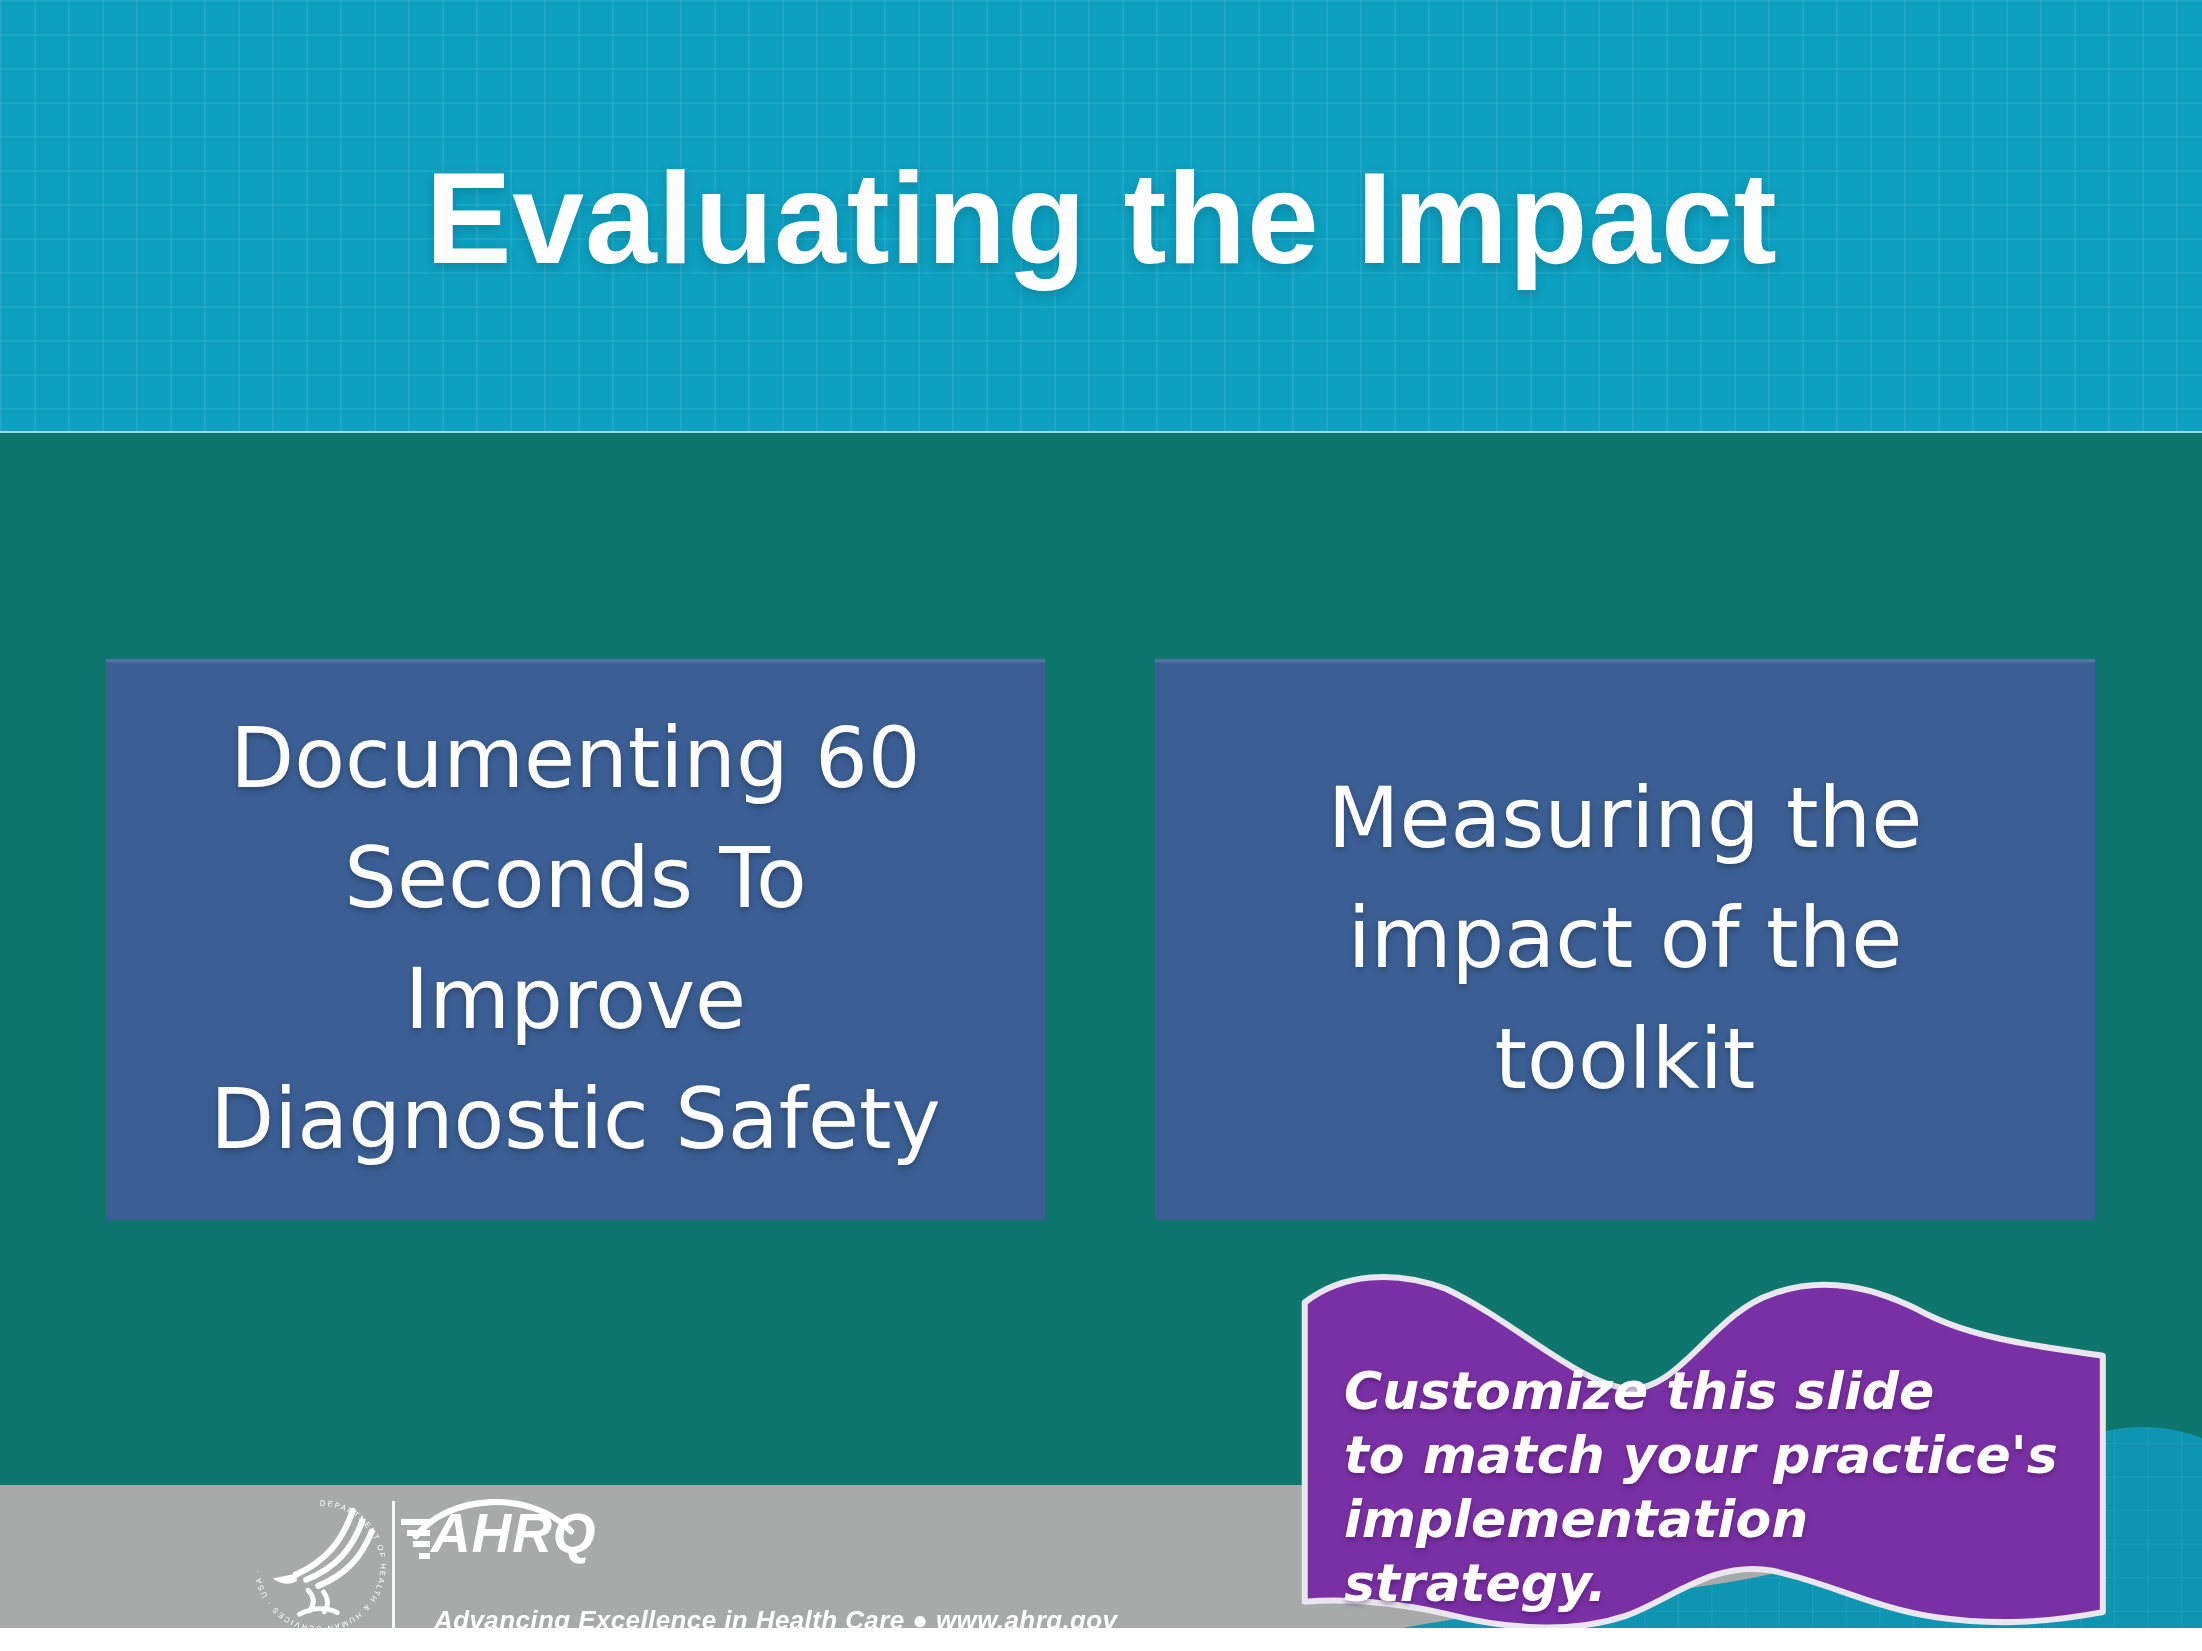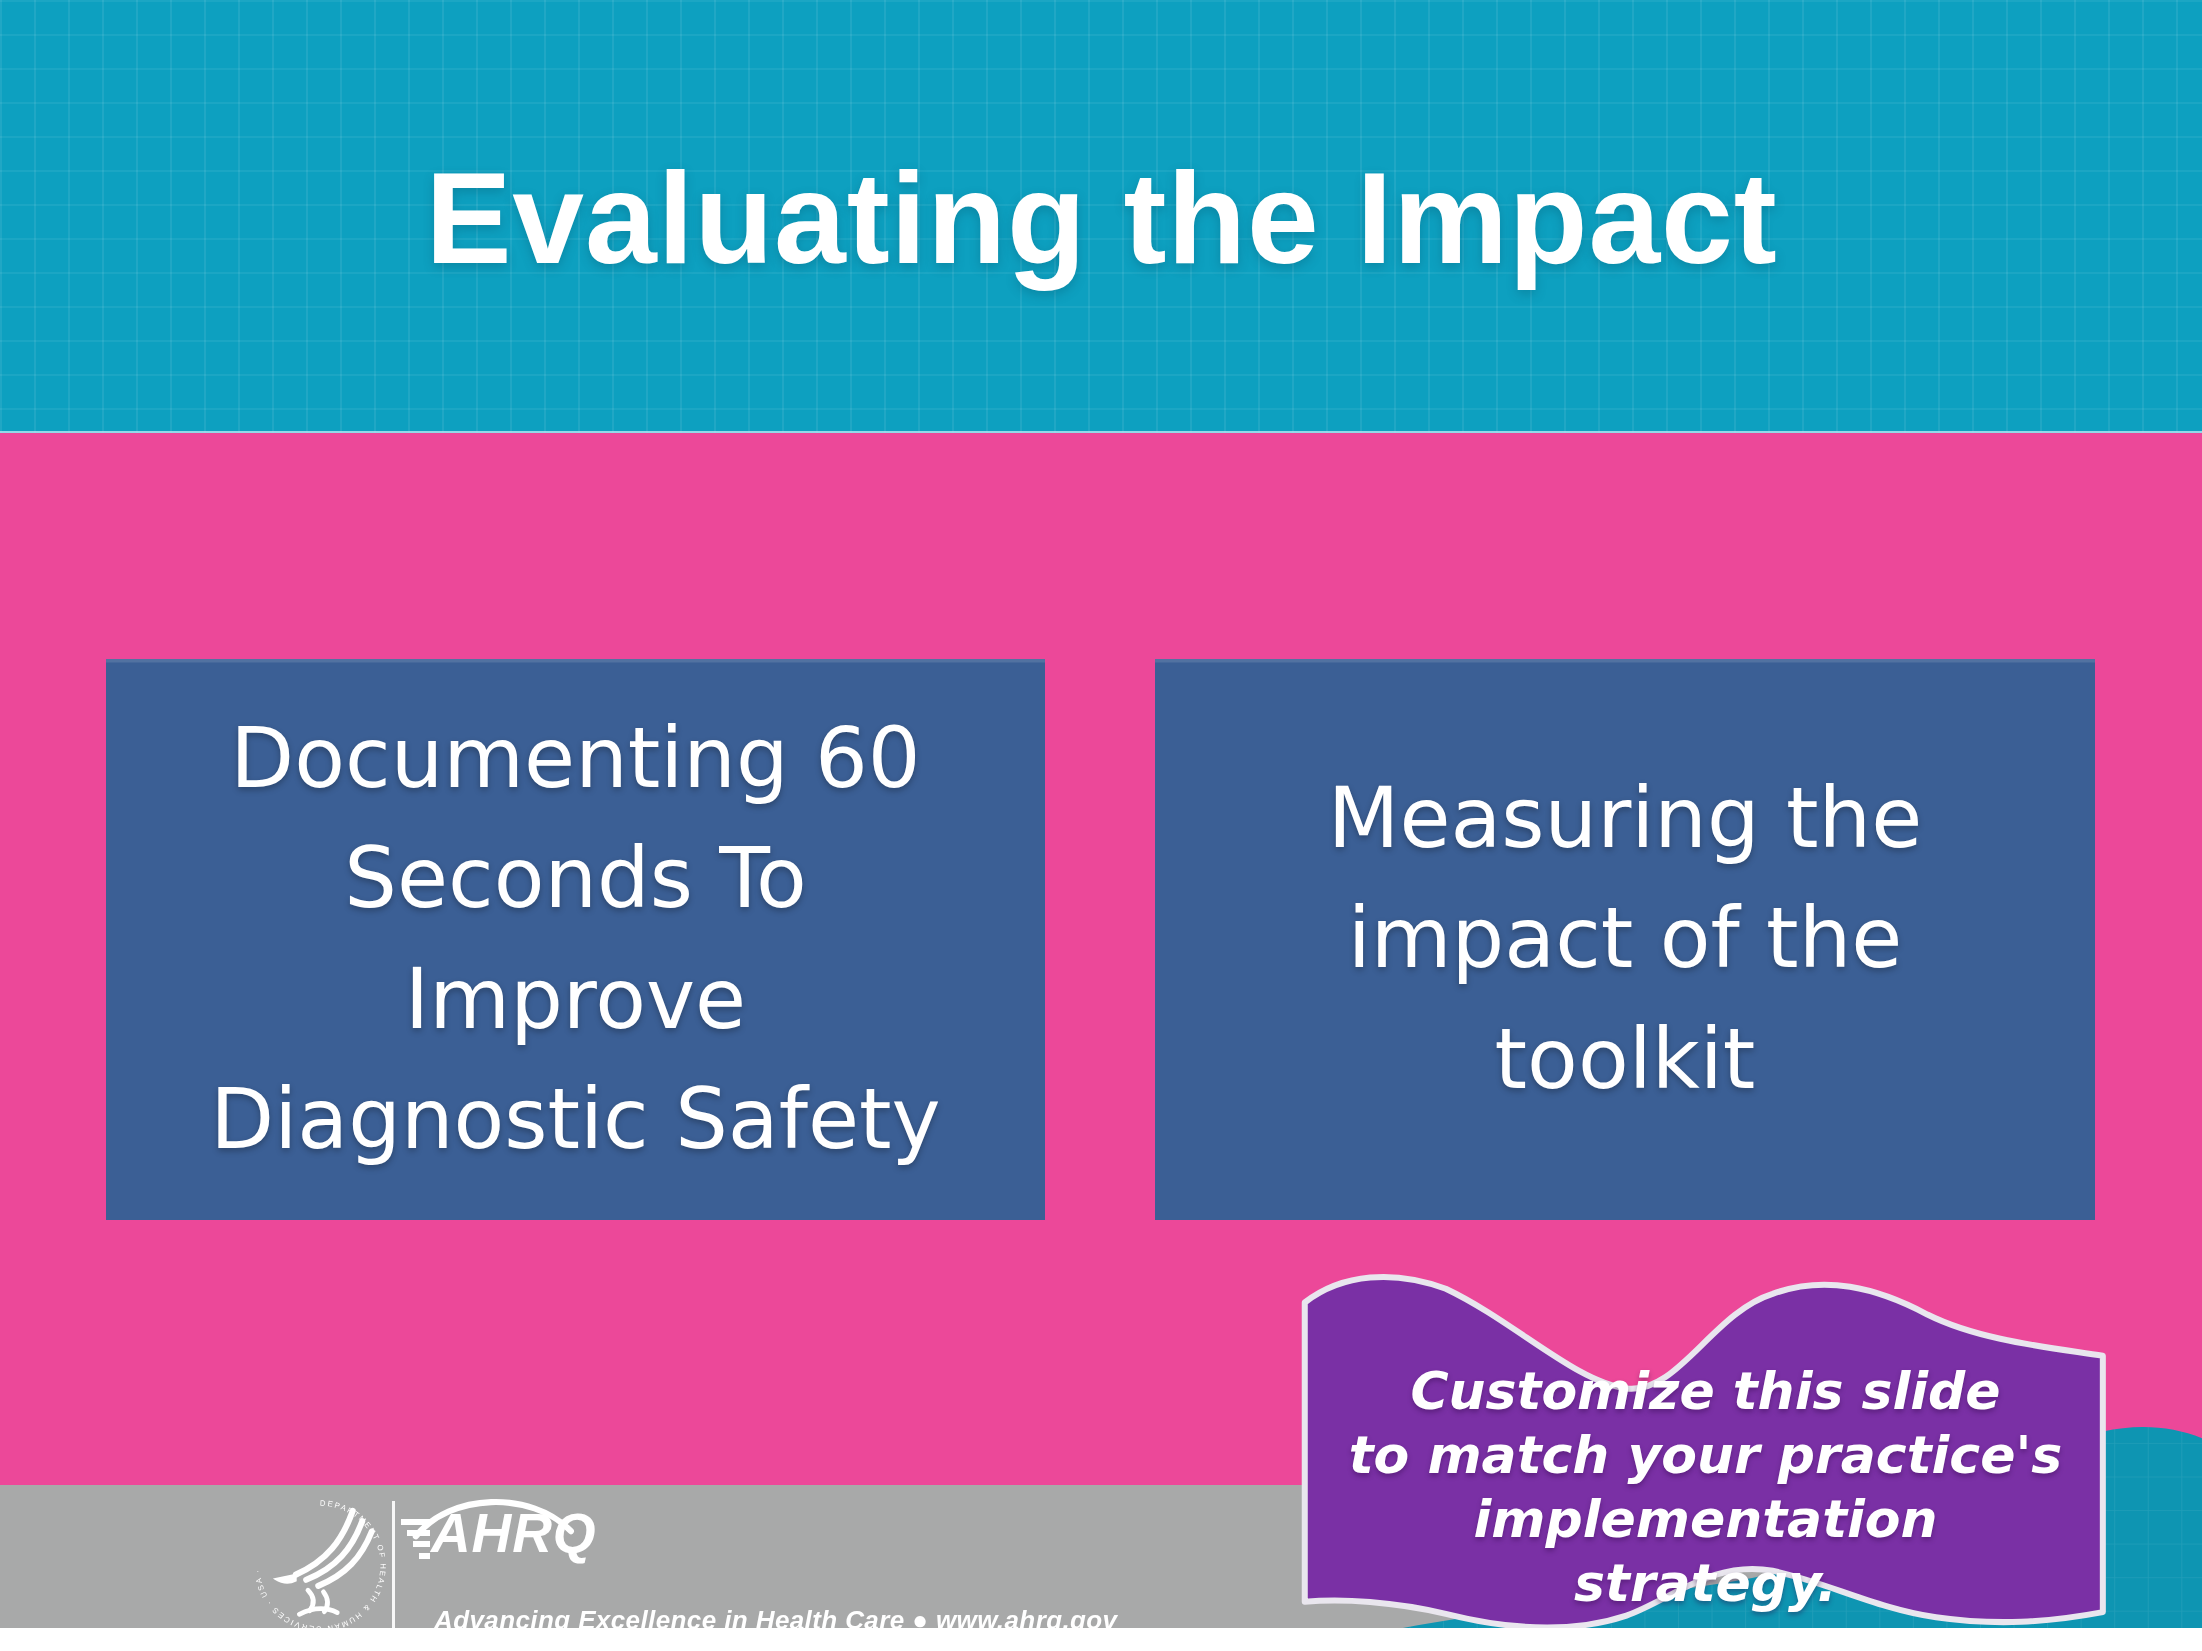--- a/index.html
+++ b/index.html
@@ -9,21 +9,21 @@
     --callout-border:#E9E6EE;
     --footer-gray:#A8A9A9;
     --wave-teal:#0E95B2;
     --text-white:#FFFFFF;
   }
   *{margin:0;padding:0;box-sizing:border-box;}
   html,body{background:#fff;}
   .slide{
     position:relative;
     width:2203px;height:1628px;
-    background:#ec4899;
+    background:#0f766e;
     overflow:hidden;
     font-family:"Liberation Sans", sans-serif;
   }
   
   .header-band{
     position:absolute;left:0;top:0;width:2203px;height:433px;
     background-color:var(--header-teal);
     background-image:
       repeating-linear-gradient(to right, rgba(255,255,255,.08) 0 1.7px, transparent 1.7px 34px),
       repeating-linear-gradient(to bottom, rgba(255,255,255,.06) 0 1.7px, transparent 1.7px 34px);
@@ -88,21 +88,21 @@
   
   .wave-svg{position:absolute;left:0;top:0;width:2203px;height:1652px;z-index:2;pointer-events:none;}
   
   .flag-svg{position:absolute;left:1291px;top:1261px;width:817px;height:384px;z-index:3;pointer-events:none;}
   .flag-text{
     position:absolute;left:1344px;top:1359px;width:723px;
     z-index:4;
     color:var(--text-white);
     font-family:"DejaVu Sans", sans-serif;
     font-size:52px;font-weight:700;font-style:italic;
-    line-height:64px;text-align:center;white-space:pre-line;
+    line-height:64px;text-align:left;white-space:pre-line;
     text-shadow:0 2.6px 5.2px rgba(40,0,60,.35);
   }
 </style>
 </head>
 <body>
 
 <div class="slide">
 
   <header class="header-band">
     <h1 class="slide-title">Evaluating the Impact</h1>

